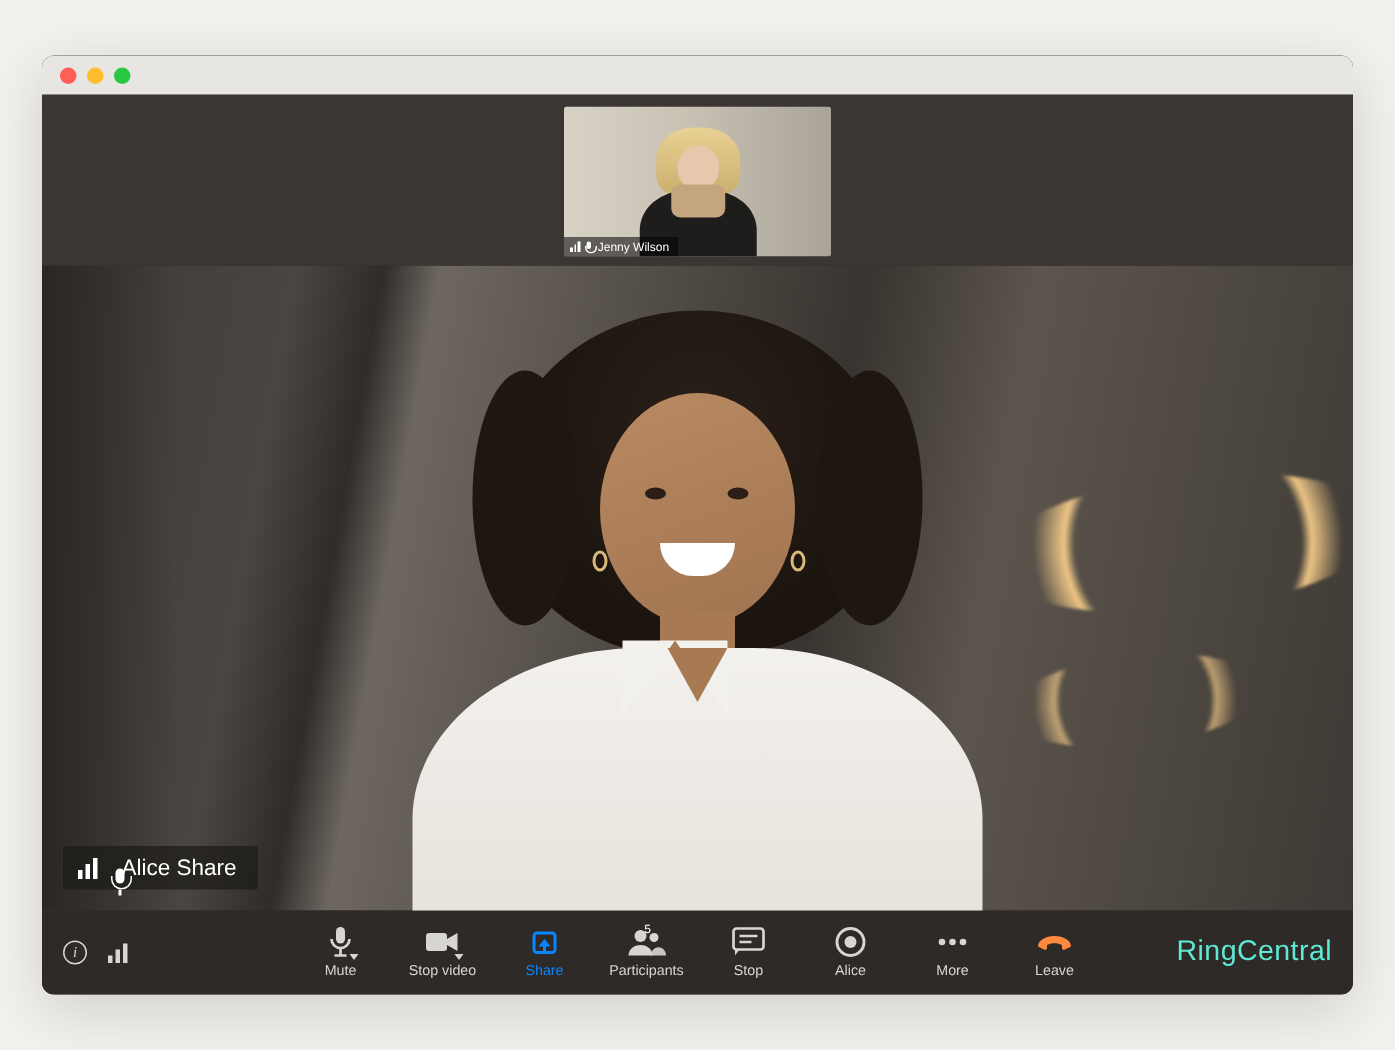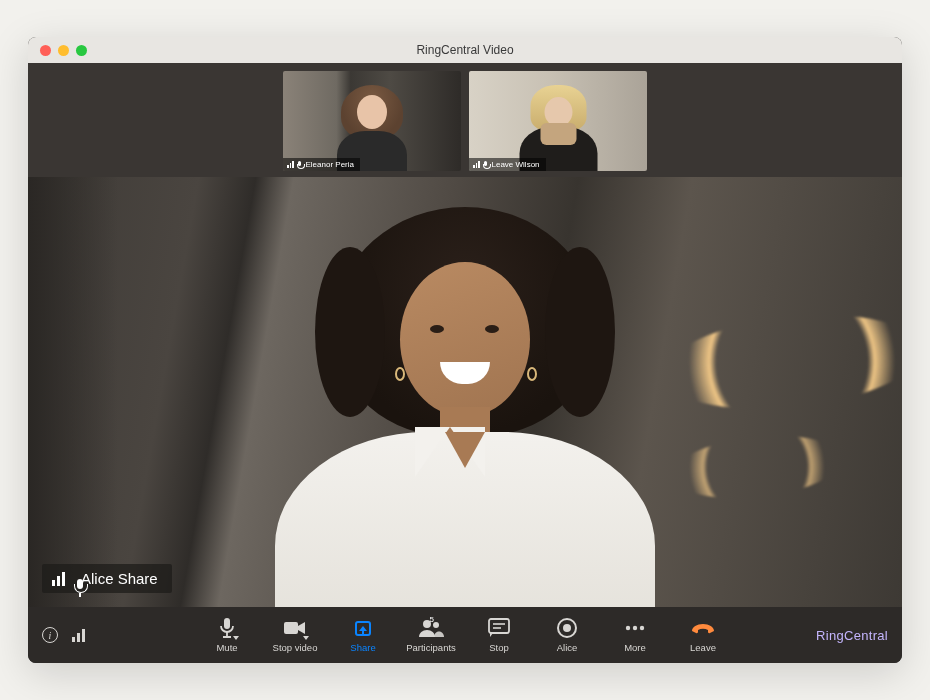--- a/index.html
+++ b/index.html
@@ -125,21 +125,21 @@
     height: 56px;
     background: #2d2a28;
     display: flex;
     align-items: center;
     flex-shrink: 0;
     padding: 0 14px;
     color: #d8d6d3;
   }
   .tb-left { display:flex; gap:14px; align-items:center; width:110px; }
   .tb-center { flex:1; display:flex; justify-content:center; gap:6px; }
-  .tb-right { width:110px; display:flex; justify-content:flex-end; align-items:center; font-size:13px; color:#c4b5fd; letter-spacing:0.3px; }
+  .tb-right { width:110px; display:flex; justify-content:flex-end; align-items:center; font-size:19px; color:#5eead4; letter-spacing:0.3px; }
   .tb-btn {
     display:flex; flex-direction:column; align-items:center; justify-content:center;
     width:62px; gap:3px; cursor:pointer; position:relative;
   }
   .tb-btn .lbl { font-size:9.5px; color:#d8d6d3; }
   .tb-icon { height:22px; display:flex; align-items:center; justify-content:center; position:relative; }
   .share-box { border:2px solid #0a84ff; border-radius:3px; padding:3px 2px; }
   .share-arrow { width:0;height:0;border-left:4px solid transparent;border-right:4px solid transparent;border-bottom:5px solid #0a84ff; position:relative; }
   .share-arrow::after{content:'';position:absolute;left:-1px;top:4px;width:2px;height:4px;background:#0a84ff;}
   .badge {
@@ -178,63 +178,43 @@
 <body>
 
 <div class="window">
 
   <div class="titlebar">
     <div class="traffic-lights">
       <div class="tl tl-close"></div>
       <div class="tl tl-min"></div>
       <div class="tl tl-max"></div>
     </div>
-    <div class="title-text">RingCentral Video</div>
   </div>
 
   <div class="thumbs-row">
 
+
+
     <div class="thumb">
-      <div class="thumb-bg" style="background:linear-gradient(90deg,#8a8278 0%,#6f6a62 30%,#3b3834 38%,#4e4a44 60%,#2e2b28 100%);">
-        <div class="person" style="bottom:0;width:90px;height:90px;">
-          <div class="head" style="width:34px;height:40px;left:28px;top:8px;background:#e6c2a6;"></div>
-          <div style="position:absolute;left:14px;top:4px;width:62px;height:54px;border-radius:50% 50% 40% 40%;background:radial-gradient(ellipse at 50% 30%,#7a5a42 0%,#5c4230 70%);"></div>
-          <div class="head" style="width:30px;height:34px;left:30px;top:14px;background:#e8c4a8;"></div>
-          <div class="body-shape" style="width:70px;height:40px;left:10px;top:50px;background:#2a2a2a;"></div>
+      <div class="thumb-bg" style="background:linear-gradient(90deg,#d8d2c6 0%,#c8c1b4 45%,#aaa398 100%);">
+        <div class="person" style="bottom:0;width:95px;height:92px;">
+          <div style="position:absolute;left:20px;top:6px;width:56px;height:46px;border-radius:45% 45% 30% 30%;background:linear-gradient(180deg,#e8d293 0%,#c9ad6d 100%);"></div>
+          <div class="head" style="width:28px;height:30px;left:34px;top:18px;background:#e6c8ac;"></div>
+          <div class="body-shape" style="width:78px;height:44px;left:9px;top:48px;background:#1f1d1b;"></div>
+          <div style="position:absolute;left:30px;top:44px;width:36px;height:22px;background:#c4a57e;border-radius:6px;"></div>
         </div>
       </div>
       <div class="thumb-label">
         <span class="bars-mini">
             <span></span>
             <span></span>
             <span></span>
           </span>
         <span class="mic-mini"></span>
-        <span>Eleanor Peria</span>
-      </div>
-    </div>
-
-
-    <div class="thumb">
-      <div class="thumb-bg" style="background:linear-gradient(90deg,#d8d2c6 0%,#c8c1b4 45%,#aaa398 100%);">
-        <div class="person" style="bottom:0;width:95px;height:92px;">
-          <div style="position:absolute;left:20px;top:6px;width:56px;height:46px;border-radius:45% 45% 30% 30%;background:linear-gradient(180deg,#e8d293 0%,#c9ad6d 100%);"></div>
-          <div class="head" style="width:28px;height:30px;left:34px;top:18px;background:#e6c8ac;"></div>
-          <div class="body-shape" style="width:78px;height:44px;left:9px;top:48px;background:#1f1d1b;"></div>
-          <div style="position:absolute;left:30px;top:44px;width:36px;height:22px;background:#c4a57e;border-radius:6px;"></div>
-        </div>
-      </div>
-      <div class="thumb-label">
-        <span class="bars-mini">
-            <span></span>
-            <span></span>
-            <span></span>
-          </span>
-        <span class="mic-mini"></span>
-        <span>Leave Wilson</span>
+        <span>Jenny Wilson</span>
       </div>
     </div>
 
   </div>
 
   <div class="main-video">
     <div class="main-bg main-scene-bg">
       <div class="ring-light" style="width:260px;height:90px;right:-20px;top:140px;transform:rotate(-6deg);"></div>
       <div class="ring-light" style="width:170px;height:60px;right:60px;top:260px;transform:rotate(-6deg);opacity:0.7;"></div>
       <div style="position:absolute;left:0;top:0;width:90px;height:100%;background:linear-gradient(90deg,#2a2724 0%,rgba(42,39,36,0) 100%);"></div>

